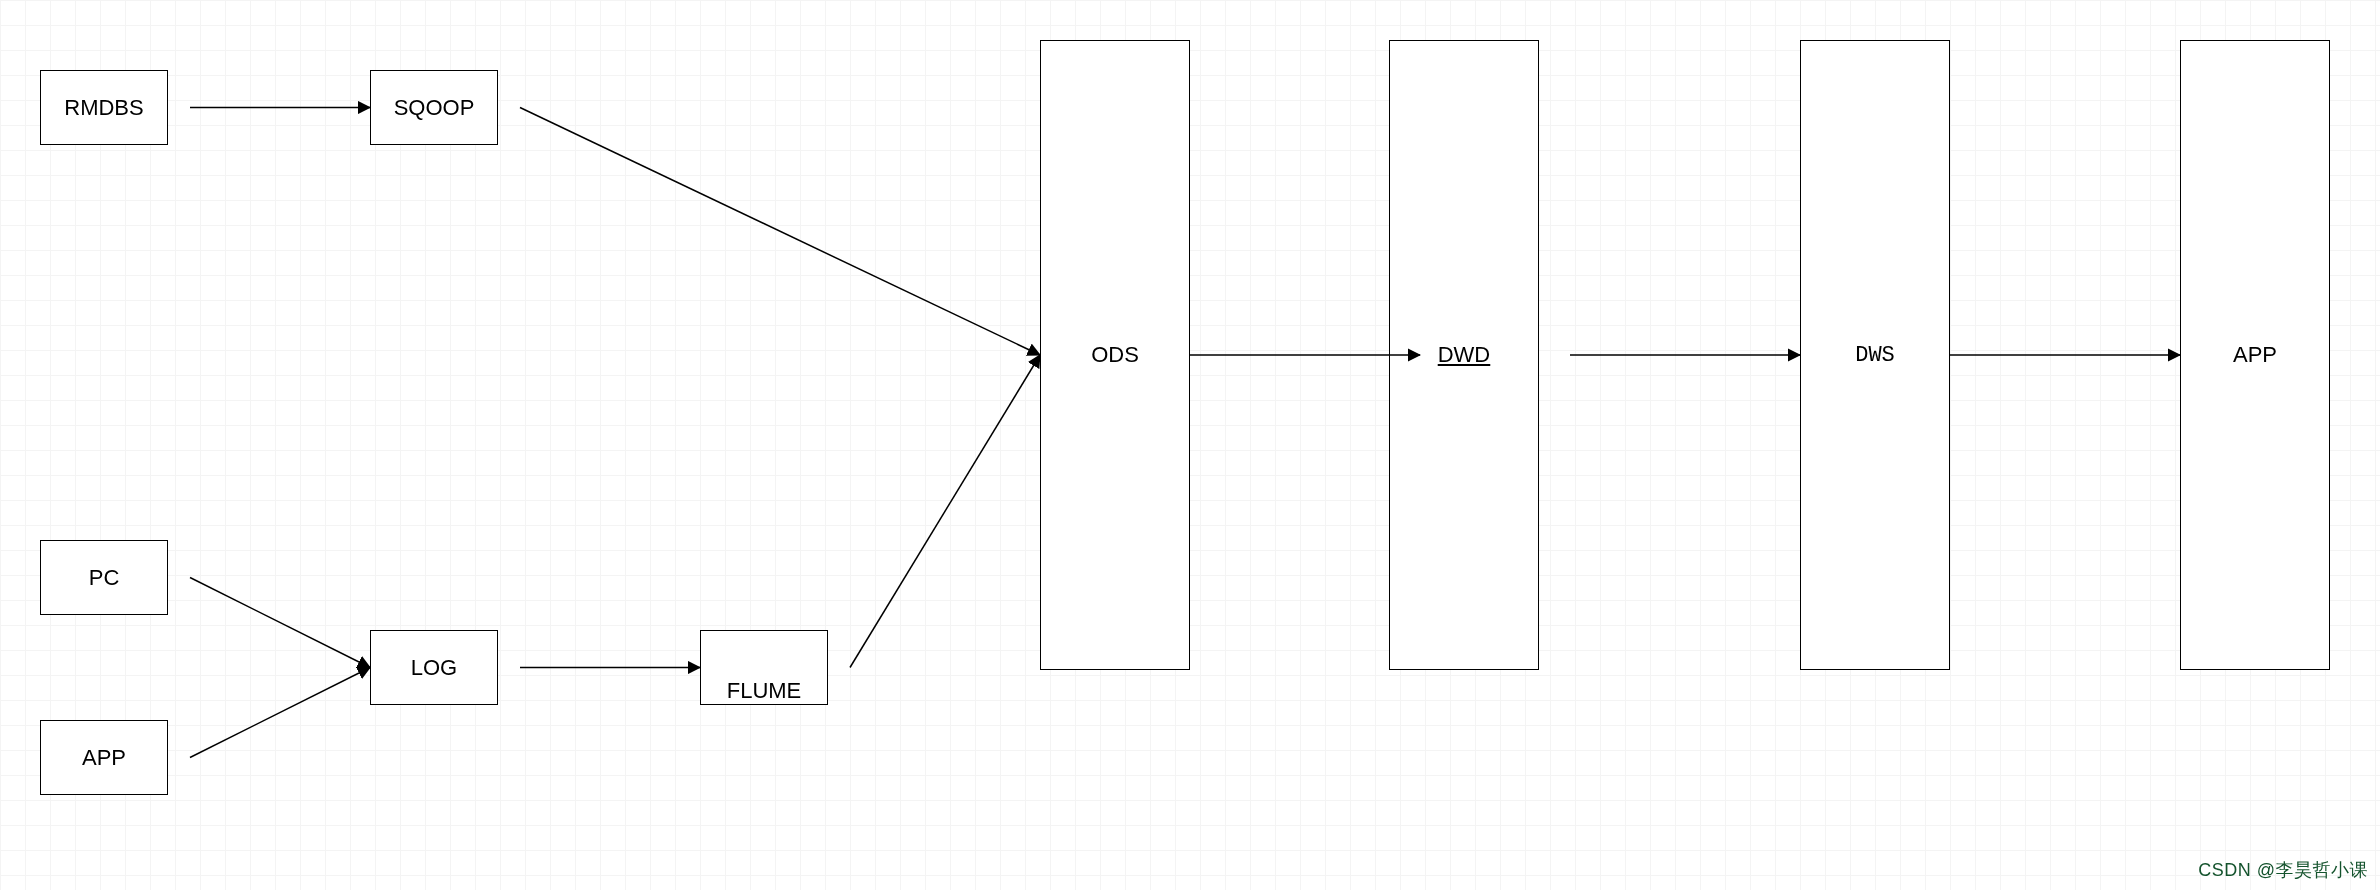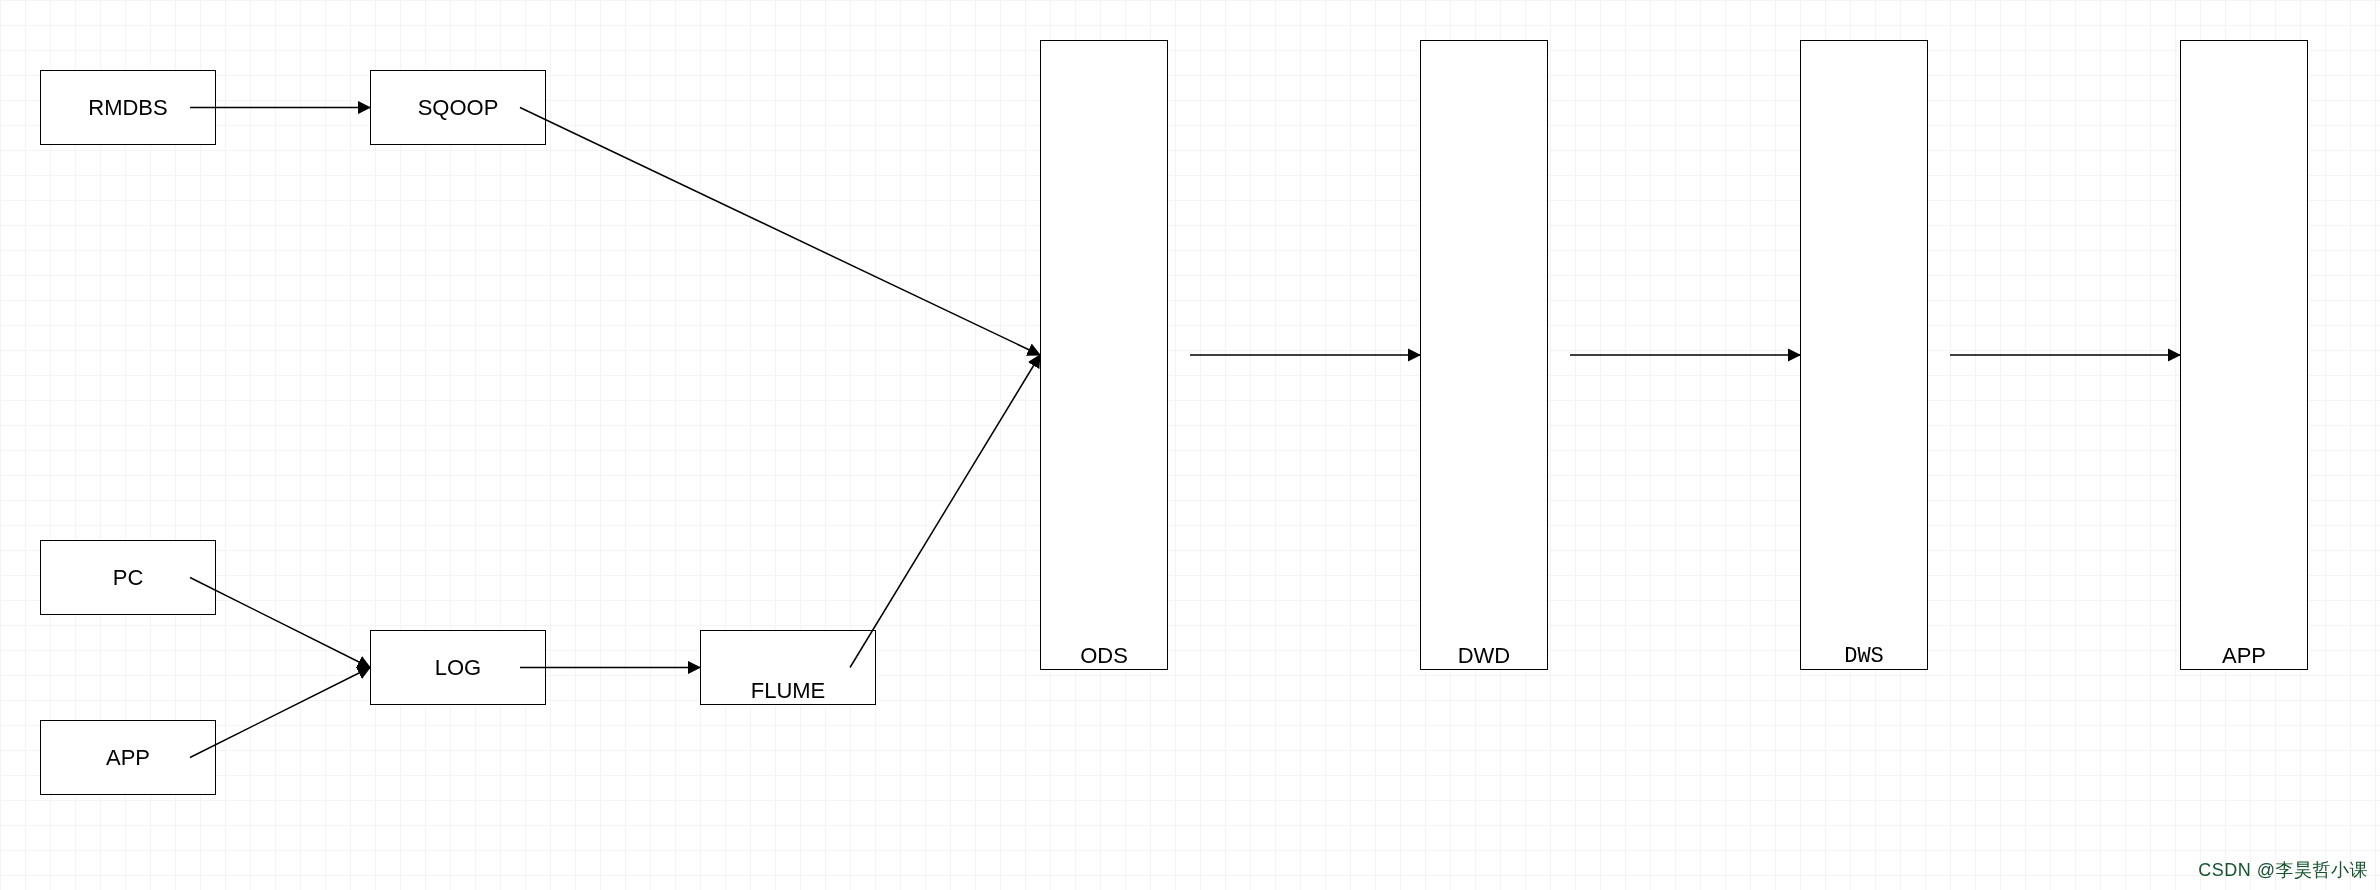--- a/index.html
+++ b/index.html
@@ -18,22 +18,22 @@
     .node {
       position: absolute;
       border: 1px solid #000;
       background: #fff;
       display: flex;
       align-items: center;
       justify-content: center;
       font-size: 22px;
       color: #000;
     }
-    .small { width: 176px; height: 75px; }
-    .tall  { width: 128px; height: 630px; align-items: flex-end; }
+    .small { width: 128px; height: 75px; }
+    .tall  { width: 150px; height: 630px; }
     svg.edges {
       position: absolute;
       left: 0; top: 0;
       width: 2380px; height: 890px;
       pointer-events: none;
     }
     .watermark {
       position: absolute;
       right: 12px;
       bottom: 8px;
@@ -60,21 +60,21 @@
 <div id="n-log" class="node small" style="left:370px; top:630px;">
     <span>LOG</span>
   </div>
 <div id="n-flume" class="node small" style="left:700px; top:630px;align-items:flex-end;">
     <span>FLUME</span>
   </div>
 
 <div id="n-ods" class="node tall" style="left:1040px; top:40px;">
     <span>ODS</span>
   </div>
-<div id="n-dwd" class="node tall" style="left:1420px; top:40px;">
+<div id="n-dwd" class="node tall" style="left:1389px; top:40px;text-decoration:underline;">
     <span>DWD</span>
   </div>
 <div id="n-dws" class="node tall" style="left:1800px; top:40px;font-family:Liberation Mono, monospace;">
     <span>DWS</span>
   </div>
 <div id="n-app_out" class="node tall" style="left:2180px; top:40px;">
     <span>APP</span>
   </div>
 
 <svg class="edges">

